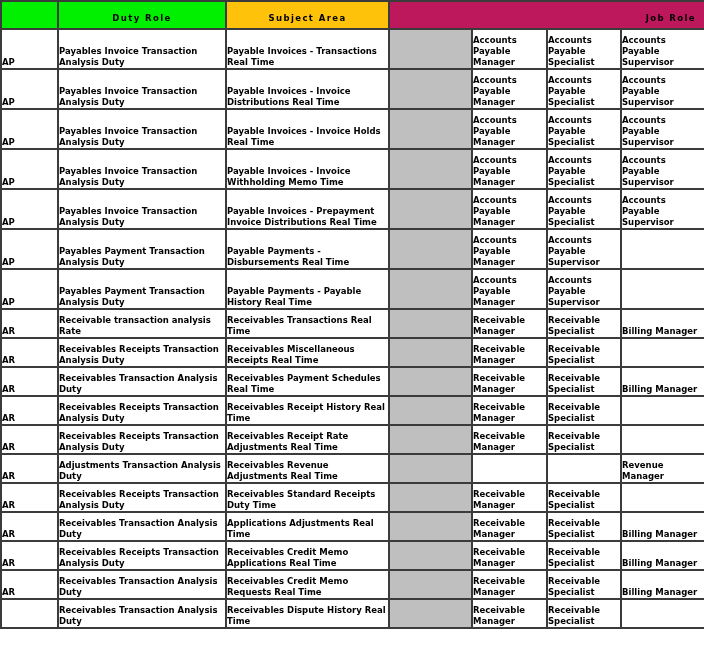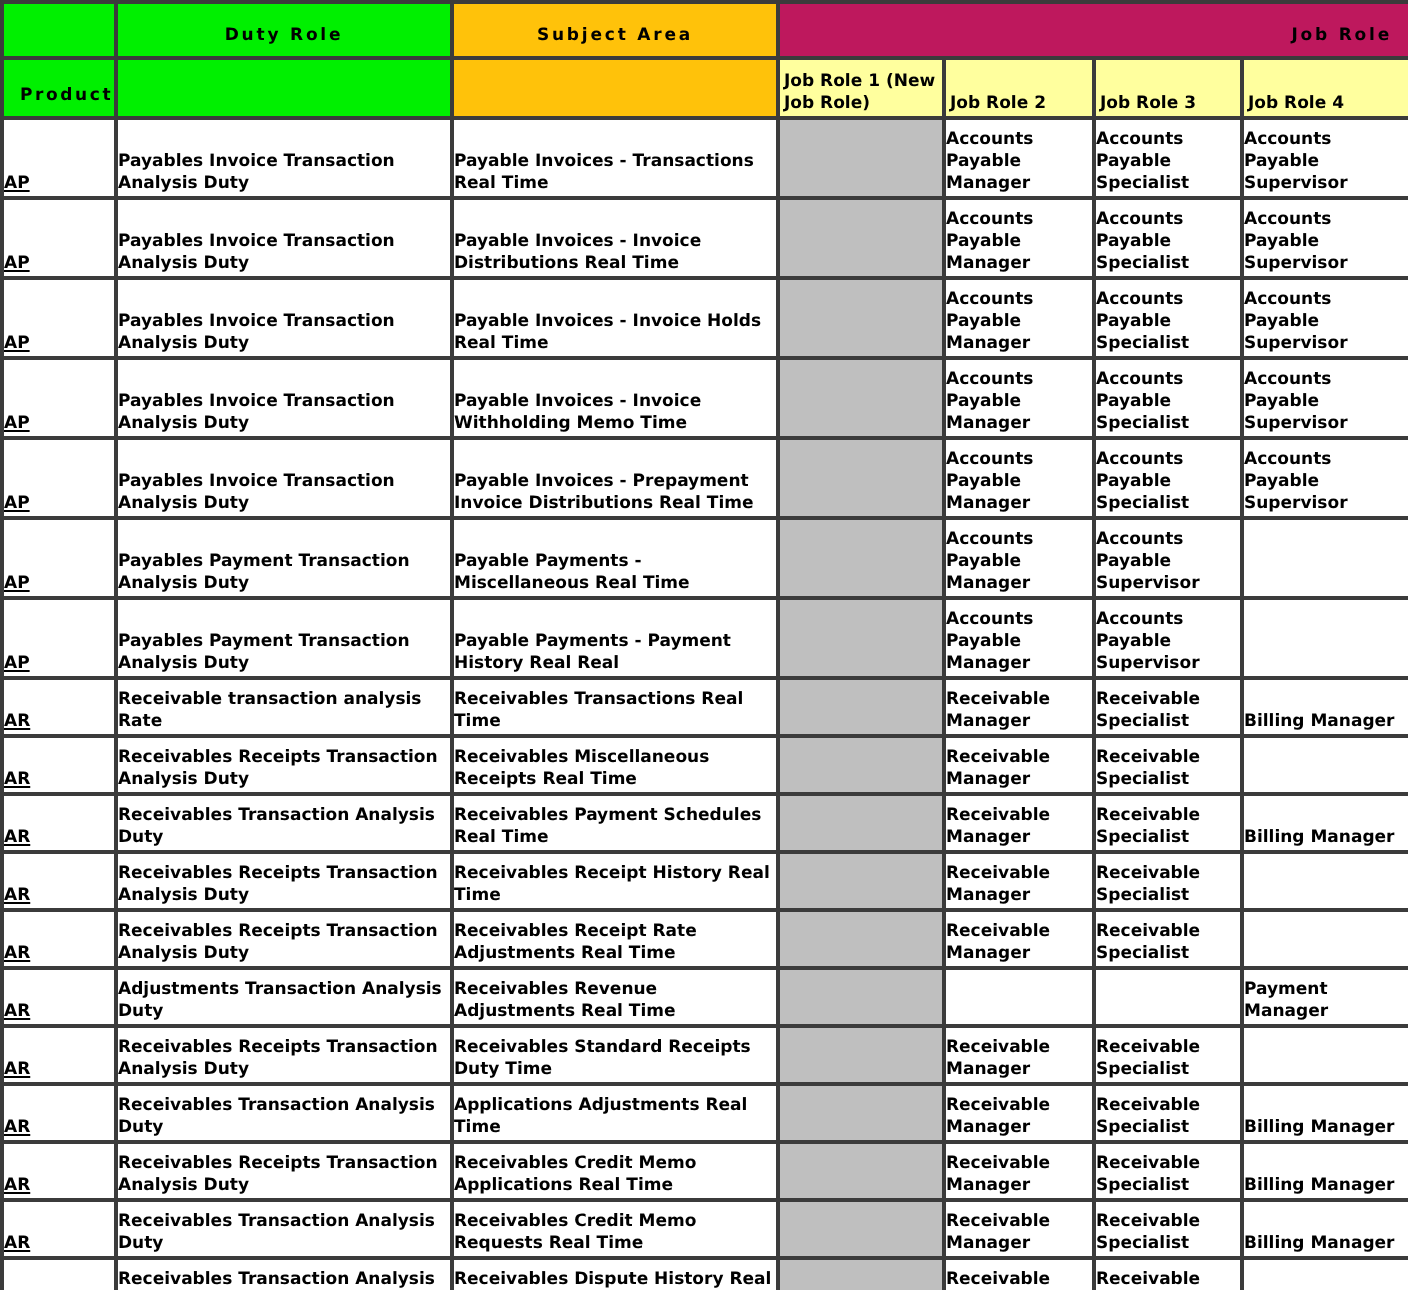--- a/index.html
+++ b/index.html
@@ -100,21 +100,21 @@
     line-height: 1.3;
     vertical-align: top;
   }
   td.hdr2-yellow { vertical-align: top; padding-top: 2px; }
 
   
   .cell {
     padding: 0 0 1px 2px;
     vertical-align: bottom;
   }
-  .cell-product { vertical-align: bottom; padding: 0 0 1px 2px; text-decoration: underline; }
+  .cell-product { vertical-align: bottom; padding: 0 0 1px 2px; }
   .cell-gray {
     background: #bfbfbf;
   }
   .cell-jr {
     vertical-align: top;
     padding: 1px 0 0 2px;
   }
   tr.row-ap td { height: 40px; }
   tr.row-ar td { height: 29px; }
 
@@ -141,43 +141,20 @@
       <th class="hdr-green">
         <span class="hdr-label">Duty Role</span>
       </th>
       <th class="hdr-orange">
         <span class="hdr-label">Subject Area</span>
       </th>
       <th class="hdr-yellow" colspan="4">
         <span class="hdr-label-right">Job Role</span>
       </th>
     </tr>
-    <tr>
-      <th class="hdr2 hdr2-green">
-        <span class="hdr2-label">Product</span>
-      </th>
-      <th class="hdr2 hdr2-green">
-        <span class="hdr2-label"></span>
-      </th>
-      <th class="hdr2 hdr2-orange">
-        <span class="hdr2-label"></span>
-      </th>
-      <td class="hdr2 hdr2-yellow">
-        <span class="hdr2-jr">Job Role 1 (New Job Role)</span>
-      </td>
-      <td class="hdr2 hdr2-yellow">
-        <span class="hdr2-jr">Job Role 2</span>
-      </td>
-      <td class="hdr2 hdr2-yellow">
-        <span class="hdr2-jr">Job Role 3</span>
-      </td>
-      <td class="hdr2 hdr2-yellow">
-        <span class="hdr2-jr">Job Role 4</span>
-      </td>
-    </tr>
   </thead>
   <tbody id="table-body">
       <tr class="row-ap">
         <td class="cell cell-product">
           <span class="txt">AP</span>
         </td>
         <td class="cell">
           <span class="txt">Payables Invoice Transaction Analysis Duty</span>
         </td>
         <td class="cell">
@@ -289,21 +266,21 @@
         </td>
       </tr>
       <tr class="row-ap">
         <td class="cell cell-product">
           <span class="txt">AP</span>
         </td>
         <td class="cell">
           <span class="txt">Payables Payment Transaction Analysis Duty</span>
         </td>
         <td class="cell">
-          <span class="txt">Payable Payments - Miscellaneous Real Time</span>
+          <span class="txt">Payable Payments - Disbursements Real Time</span>
         </td>
         <td class="cell cell-gray cell-jr">
           <span class="txt"></span>
         </td>
         <td class="cell cell-jr">
           <span class="txt">Accounts Payable Manager</span>
         </td>
         <td class="cell cell-jr">
           <span class="txt">Accounts Payable Supervisor</span>
         </td>
@@ -312,21 +289,21 @@
         </td>
       </tr>
       <tr class="row-ap">
         <td class="cell cell-product">
           <span class="txt">AP</span>
         </td>
         <td class="cell">
           <span class="txt">Payables Payment Transaction Analysis Duty</span>
         </td>
         <td class="cell">
-          <span class="txt">Payable Payments - Payment History Real Real</span>
+          <span class="txt">Payable Payments - Payable History Real Time</span>
         </td>
         <td class="cell cell-gray cell-jr">
           <span class="txt"></span>
         </td>
         <td class="cell cell-jr">
           <span class="txt">Accounts Payable Manager</span>
         </td>
         <td class="cell cell-jr">
           <span class="txt">Accounts Payable Supervisor</span>
         </td>
@@ -462,21 +439,21 @@
         <td class="cell cell-gray cell-jr">
           <span class="txt"></span>
         </td>
         <td class="cell cell-jr">
           <span class="txt"></span>
         </td>
         <td class="cell cell-jr">
           <span class="txt"></span>
         </td>
         <td class="cell cell-jr">
-          <span class="txt">Payment Manager</span>
+          <span class="txt">Revenue Manager</span>
         </td>
       </tr>
       <tr class="row-ar">
         <td class="cell cell-product">
           <span class="txt">AR</span>
         </td>
         <td class="cell">
           <span class="txt">Receivables Receipts Transaction Analysis Duty</span>
         </td>
         <td class="cell">

